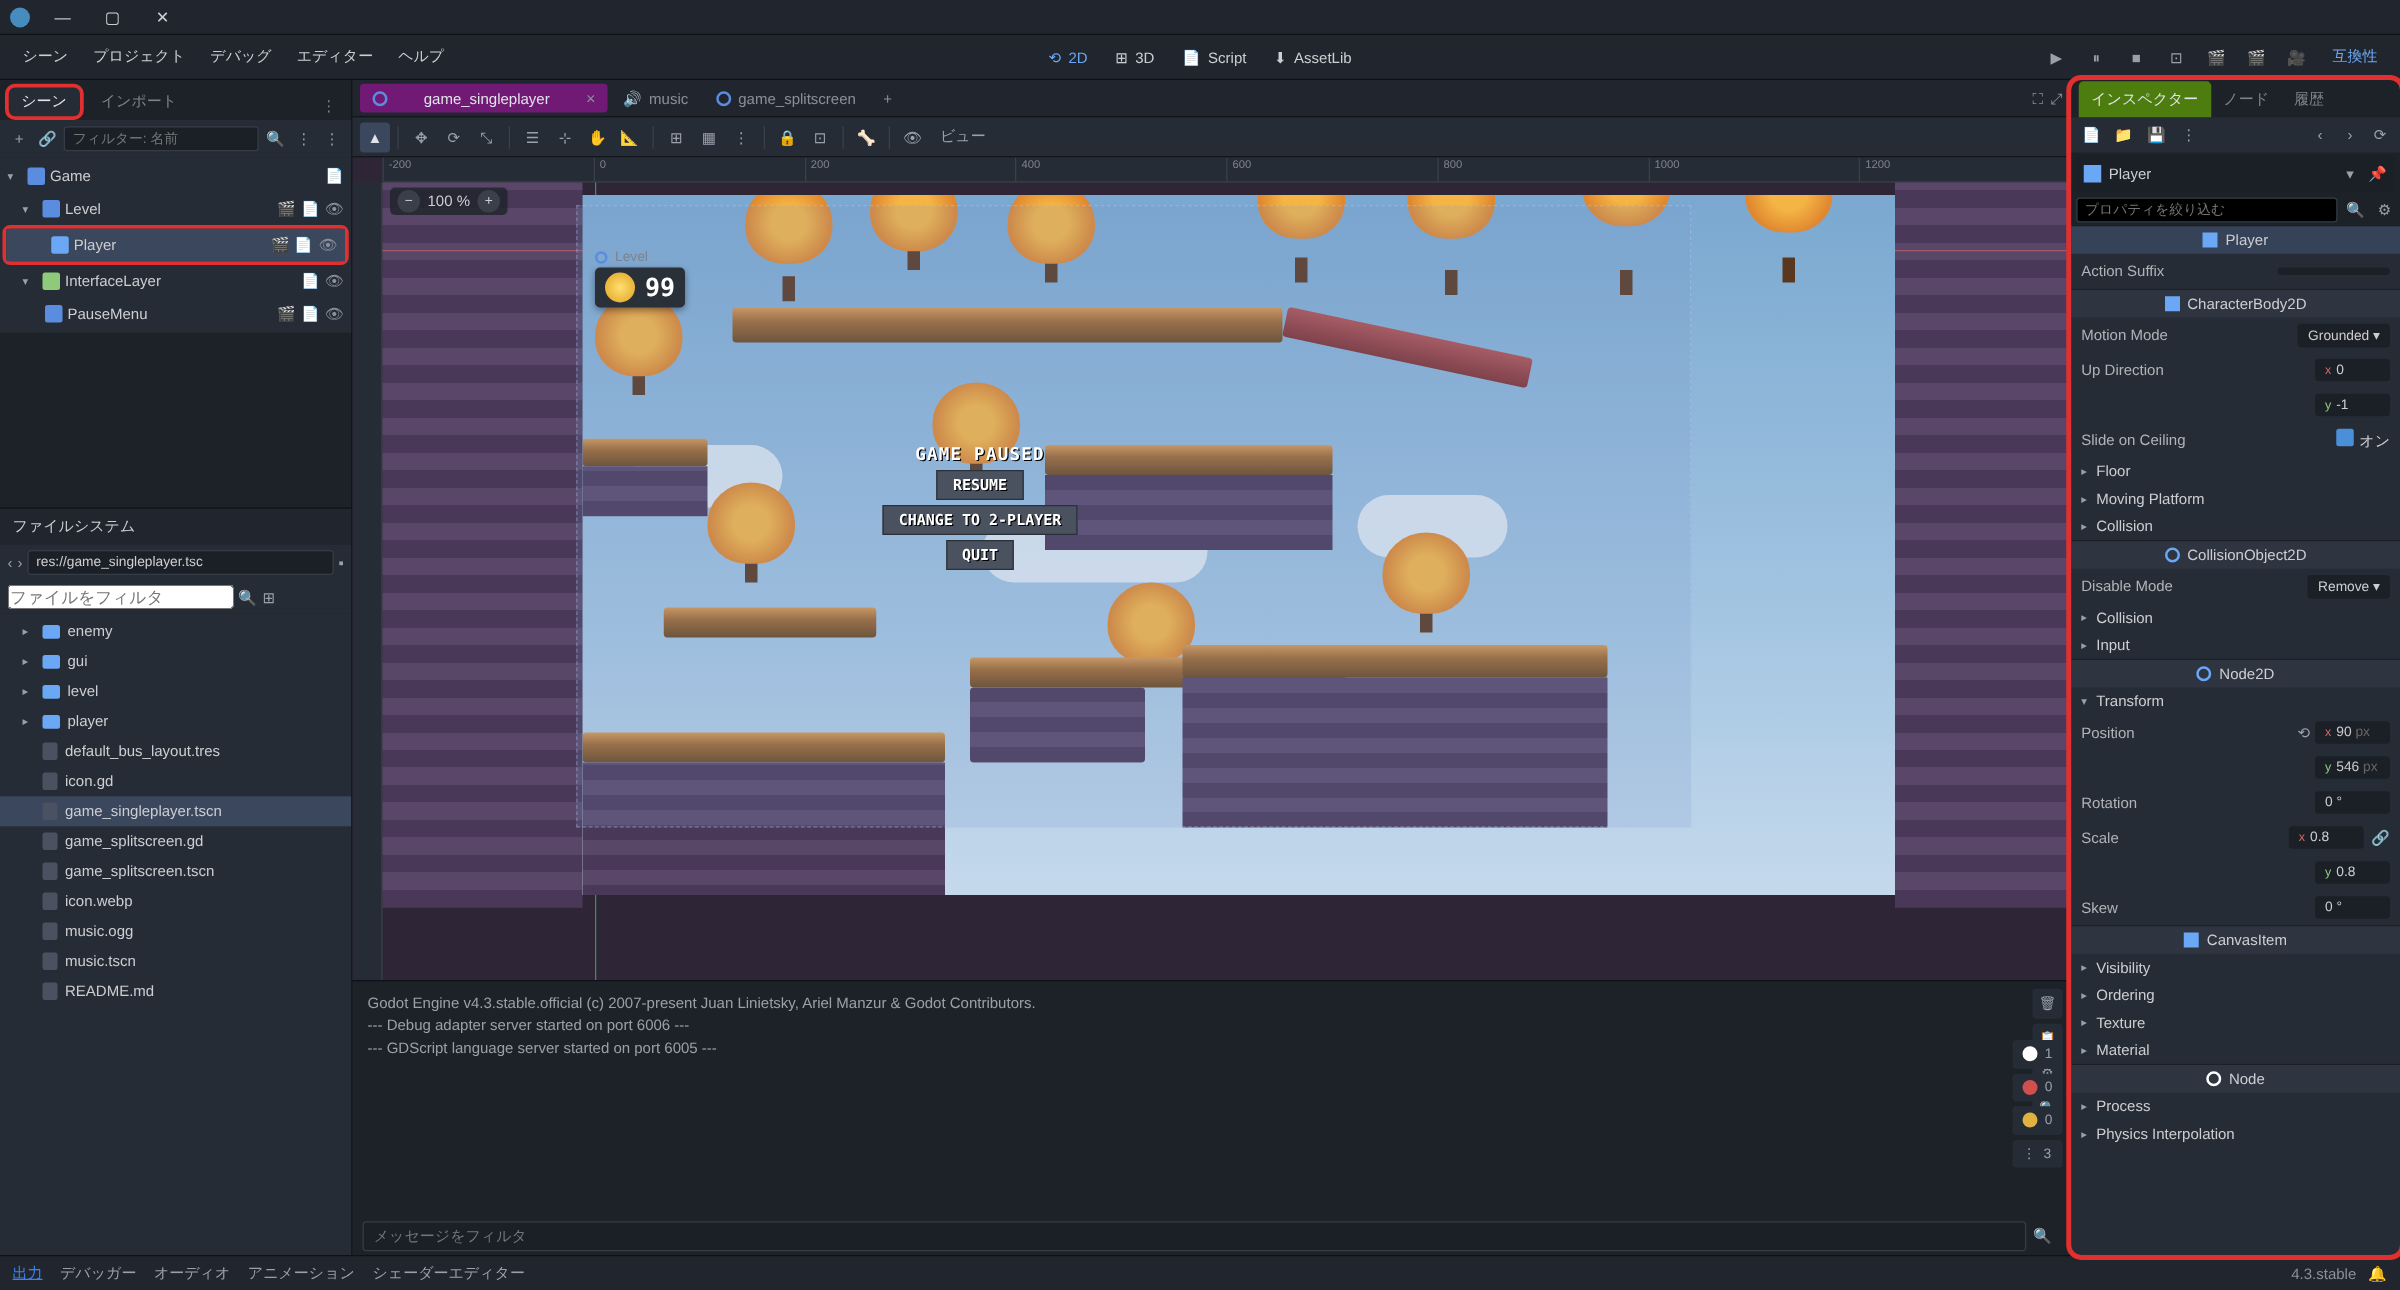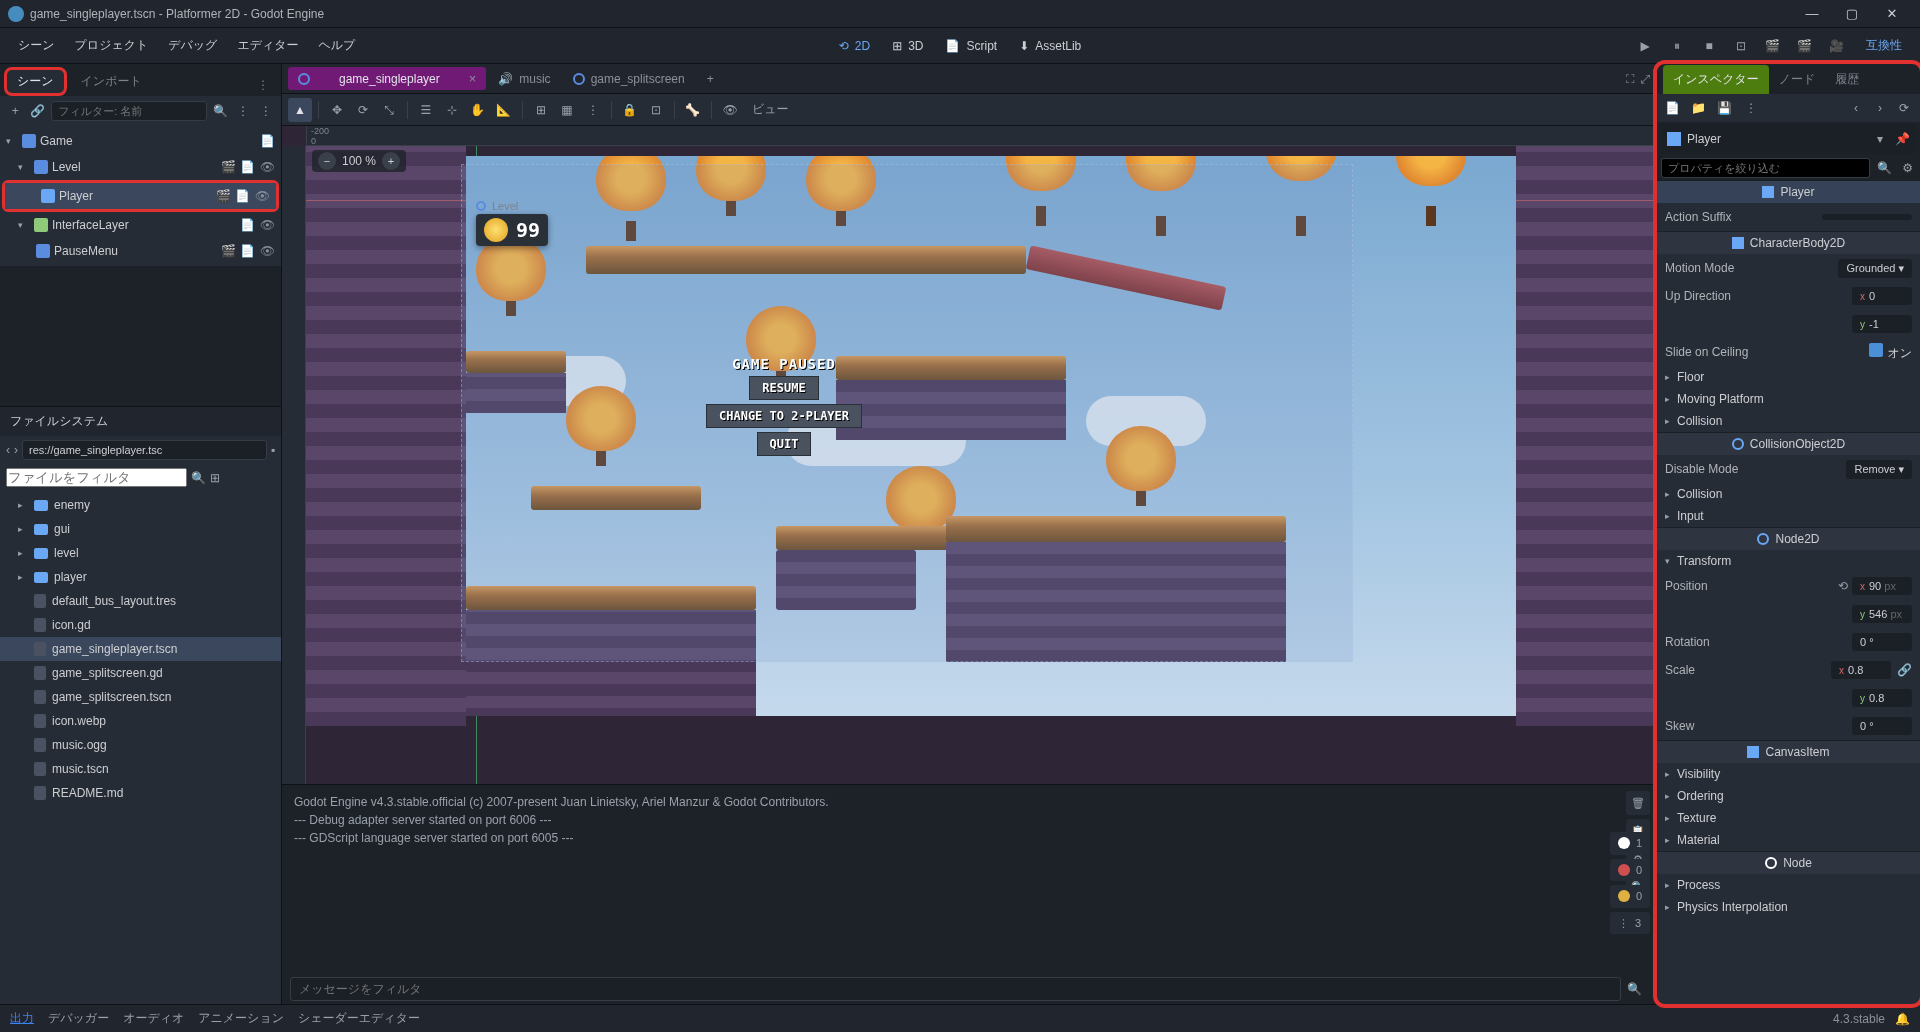--- a/index.html
+++ b/index.html
@@ -70,21 +70,21 @@
 .scene-tab .ticon { width: 12px; height: 12px; border-radius: 50%; border: 2px solid #5a8de0; }
 .scene-tab .close { color: #8a909a; font-size: 13px; }
 .scene-tabs .right-icons { margin-left: auto; display: flex; gap: 6px; color: #8a909a; }
 
 .viewport-toolbar { height: 32px; background: #262c35; display: flex; align-items: center; padding: 0 6px; gap: 2px; border-bottom: 1px solid #0e1115; }
 .viewport-toolbar .vb { width: 24px; height: 24px; display: flex; align-items: center; justify-content: center; color: #9aa0aa; border-radius: 3px; }
 .viewport-toolbar .vb.active { background: #3a475c; color: #e1e3e8; }
 .viewport-toolbar .sep { width: 1px; height: 18px; background: #3a4049; margin: 0 4px; }
 
 .viewport { flex: 1; background: #2e2636; position: relative; overflow: hidden; }
-.ruler-h { position: absolute; top: 0; left: 24px; right: 0; height: 20px; background: #262c35; border-bottom: 1px solid #3a4049; font-size: 9px; color: #7d828c; display: flex; flex-direction: column; }
+.ruler-h { position: absolute; top: 0; left: 24px; right: 0; height: 20px; background: #262c35; border-bottom: 1px solid #3a4049; font-size: 9px; color: #7d828c; display: flex; }
 .ruler-h span { width: 200px; padding-left: 4px; border-left: 1px solid #3a4049; }
 .ruler-v { position: absolute; top: 20px; left: 0; width: 24px; bottom: 0; background: #262c35; border-right: 1px solid #3a4049; }
 .zoom-ctrl { position: absolute; top: 24px; left: 30px; display: flex; align-items: center; gap: 6px; background: rgba(30,35,42,.8); padding: 2px 6px; border-radius: 4px; z-index: 10; }
 .zoom-ctrl .zb { width: 18px; height: 18px; background: #3a4049; border-radius: 50%; display: flex; align-items: center; justify-content: center; font-size: 11px; }
 
 .canvas-area { position: absolute; top: 20px; left: 24px; right: 0; bottom: 0; }
 .game-bg { position: absolute; left: 160px; top: 10px; width: 1050px; height: 560px; background: linear-gradient(#7aa8d0 0%, #a3c5e2 60%, #c5d9ec 100%); overflow: hidden; }
 .wave-bg-l { position: absolute; left: 0; top: 0; width: 160px; height: 580px; background: repeating-linear-gradient(0deg, #4a3858 0 14px, #5a4668 14px 28px); }
 .wave-bg-r { position: absolute; left: 1210px; top: 0; width: 420px; height: 580px; background: repeating-linear-gradient(0deg, #4a3858 0 14px, #5a4668 14px 28px); }
 .level-origin { position: absolute; left: 170px; top: 54px; display: flex; align-items: center; gap: 6px; color: #7d828c; font-size: 11px; z-index: 5; }
@@ -146,21 +146,20 @@
 .prop-row .axis.y { color: #8fc97a; }
 .prop-group { display: flex; align-items: center; padding: 4px 8px; color: #cdced2; cursor: pointer; }
 .prop-group .gar { width: 12px; font-size: 9px; color: #9aa0aa; }
 .check { width: 14px; height: 14px; background: #4a8fd8; border-radius: 2px; margin-right: 4px; display: inline-block; }
 </style>
 </head>
 <body>
 
 <div class="titlebar">
   <div class="godot-icon"></div>
-  <div class="title">game_singleplayer.tscn - Platformer 2D - Godot Engine</div>
   <div class="winbtn">—</div>
   <div class="winbtn">▢</div>
   <div class="winbtn">✕</div>
 </div>
 
 <div class="menubar">
   <div class="menuitem">シーン</div>
   <div class="menuitem">プロジェクト</div>
   <div class="menuitem">デバッグ</div>
   <div class="menuitem">エディター</div>

